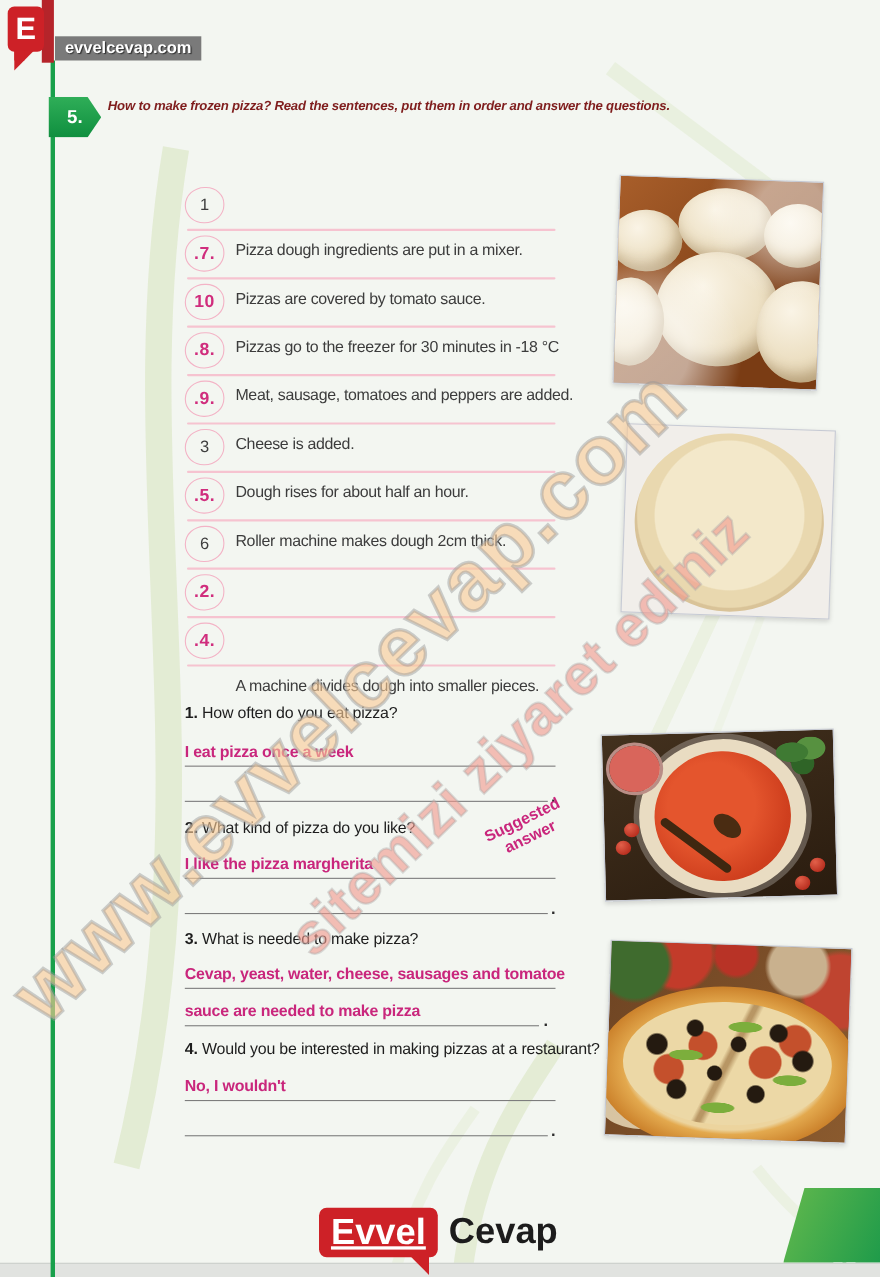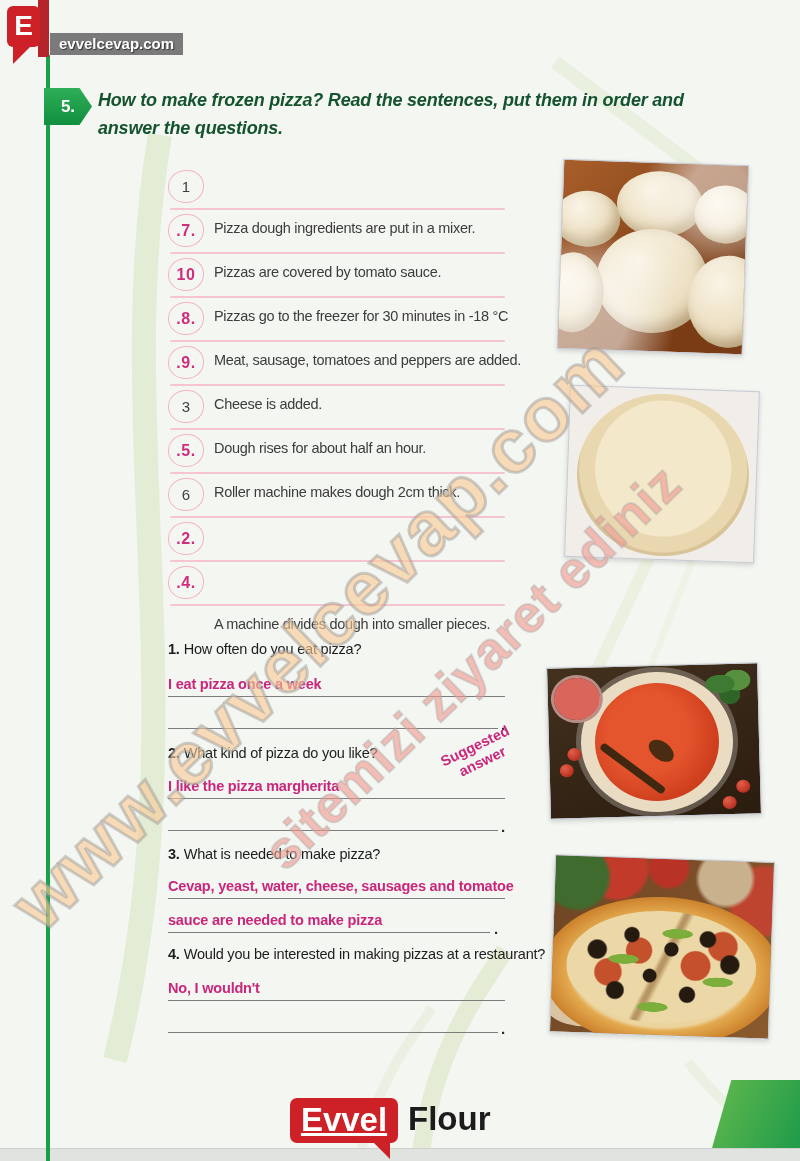--- a/index.html
+++ b/index.html
@@ -22,21 +22,21 @@
              text-shadow:1px 1px 1px rgba(0,0,0,.6); }
 
   .green-line { position:absolute; left:46px; top:55px; width:4px; bottom:0; background:#18a04b; z-index:5; }
 
   
   .badge5 { position:absolute; left:44px; top:88px; width:48px; height:37px; z-index:6;
             background:linear-gradient(180deg,#2fae58,#0f8f3f);
             clip-path:polygon(0 0,74% 0,100% 50%,74% 100%,0 100%);
             color:#fff; font-weight:bold; font-size:17px; text-align:center; line-height:37px; }
   .instruction { position:absolute; left:98px; top:87px; width:600px; font-style:italic; font-weight:bold;
-                 font-size:18px; line-height:1.55; color:#14532d; letter-spacing:-0.2px; z-index:3; }
+                 font-size:12px; line-height:1.55; color:#7f1d1d; letter-spacing:-0.2px; z-index:3; }
 
   
   .row { position:absolute; left:168px; width:350px; height:44px; z-index:3; }
   .circ { position:absolute; left:0; top:0; width:36px; height:33px; border:1.6px solid #f3b3c6;
           border-radius:50% 46% 50% 48%; text-align:center; line-height:31px; font-size:15px; }
   .circ.given { color:#3e3e3e; font-weight:500; }
   .circ.hand { color:#d02d7d; font-weight:bold; font-size:16px; letter-spacing:.5px; }
   .sent { position:absolute; left:46px; top:0; line-height:33px; font-size:14.5px; letter-spacing:-0.3px;
           color:#3c3c3c; white-space:nowrap;margin-top:42px; }
   .rule { position:absolute; left:2px; top:38px; width:335px; height:2px; background:#f6c3d0; border-radius:2px; }
@@ -271,19 +271,19 @@
   <div class="photo" id="photo4">
     <span class="fold"></span>
     <span class="pie"></span>
     <span class="ptop"></span>
   </div>
 
   <div class="wm1">www.evvelcevap.com</div>
   <div class="wm2">sitemizi ziyaret ediniz</div>
 
   <div class="foot-red">Evvel</div>
-  <div class="foot-black">Flour</div>
+  <div class="foot-black">Cevap</div>
   <div class="page-badge">
     <span>55</span>
   </div>
   <div class="bottom-strip"></div>
 
 </div>
 
 </body></html>

